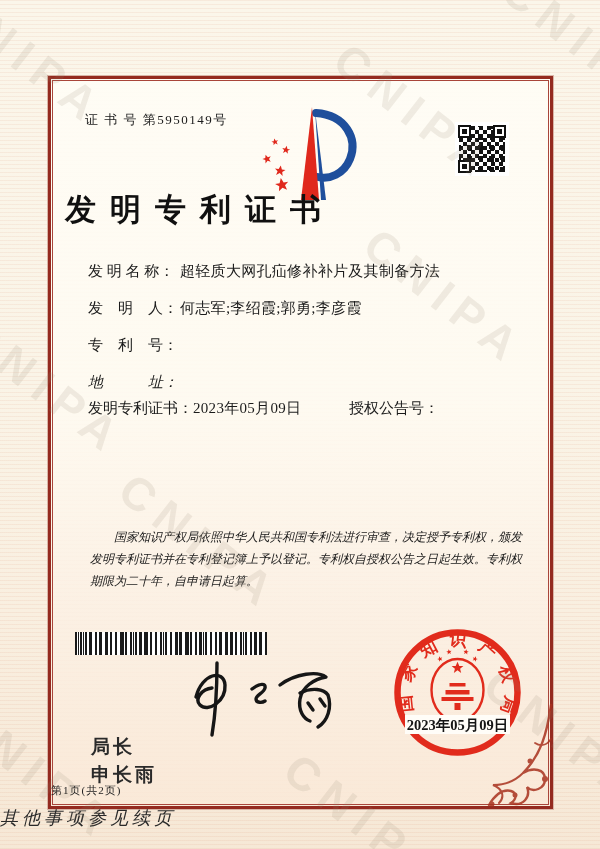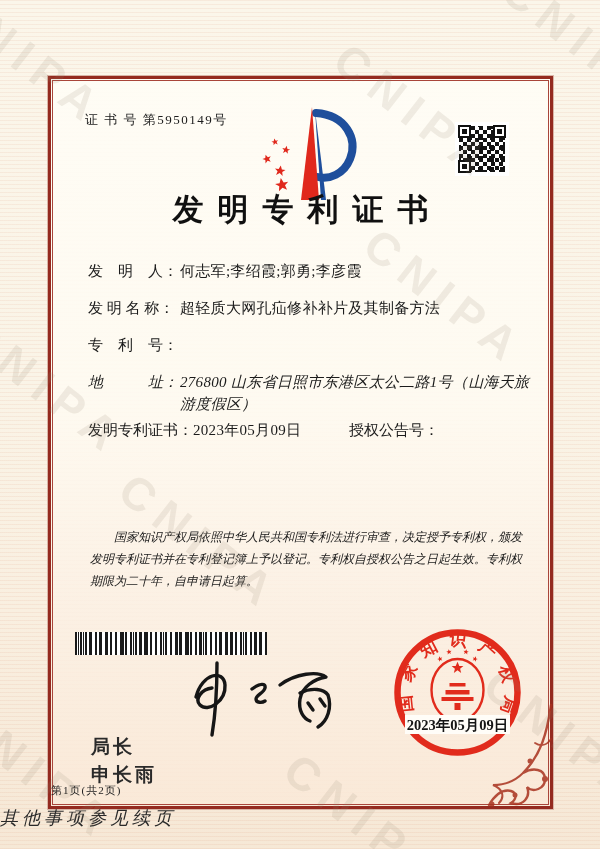--- a/index.html
+++ b/index.html
@@ -24,21 +24,21 @@
   .qr .noise{
     position:absolute;inset:4px;background-color:#fff;
     background-image:
       repeating-conic-gradient(#131313 0 25%, transparent 0 50%),
       repeating-conic-gradient(transparent 0 25%, #131313 0 45%, transparent 0 75%);
     background-size:8px 8px,11px 11px;background-position:0 0,2px 3px;
   }
   .qr .f{position:absolute;width:13px;height:13px;border:2px solid #111;background:#fff;box-sizing:border-box;}
   .qr .f::after{content:"";position:absolute;inset:2px;background:#111;}
   .qr .f.tl{left:3px;top:3px}.qr .f.tr{right:3px;top:3px}.qr .f.bl{left:3px;bottom:3px}
-  .title{position:absolute;left:0;top:110px;width:100%;text-align:center;font-size:31px;font-weight:bold;
+  .title{position:absolute;left:0;top:110px;width:100%;font-size:31px;font-weight:bold;
          letter-spacing:14px;text-indent:14px;color:#101010;}
   .fields{position:absolute;left:37px;top:181px;width:445px;font-size:15px;color:#1b1b1b;}
   .frow{display:flex;line-height:22px;margin-bottom:15px;}
   .frow .lbl{flex:0 0 92px;white-space:nowrap;}
   .frow .val{letter-spacing:.3px;}
   .frow.addr{margin-bottom:4px;font-style:italic;}
   .frow.addr .val{max-width:352px;}
   .frow.grant .val{width:112px;}
   .frow.grant .lbl2{flex:0 0 92px;margin-left:44px;white-space:nowrap;}
   .legal{position:absolute;left:27px;top:436px;width:462px;font-size:12px;line-height:1.82;
@@ -93,33 +93,32 @@
       <div class="noise"></div>
       <span class="f tl"></span>
       <span class="f tr"></span>
       <span class="f bl"></span>
     </div>
 
     <div class="title">发明专利证书</div>
 
     <div class="fields">
       <div class="frow">
+        <span class="lbl">发 明 名 称：</span>
+        <span class="val">超轻质大网孔疝修补补片及其制备方法</span>
+      </div>
+      <div class="frow">
         <span class="lbl">发　明　人：</span>
         <span class="val">何志军;李绍霞;郭勇;李彦霞</span>
       </div>
       <div class="frow">
-        <span class="lbl">发 明 名 称：</span>
-        <span class="val">超轻质大网孔疝修补补片及其制备方法</span>
-      </div>
-      <div class="frow">
         <span class="lbl">专　利　号：</span>
       </div>
       <div class="frow addr">
         <span class="lbl">地　　　址：</span>
-        <span class="val">276800 山东省日照市东港区太公二路1号（山海天旅游度假区）</span>
       </div>
       <div class="frow grant">
         <span class="lbl">发明专利证书：</span>
         <span class="val">2023年05月09日</span>
         <span class="lbl2">授权公告号：</span>
       </div>
     </div>
 
     <div class="legal">
       <p>国家知识产权局依照中华人民共和国专利法进行审查，决定授予专利权，颁发发明专利证书并在专利登记簿上予以登记。专利权自授权公告之日起生效。专利权期限为二十年，自申请日起算。</p>

